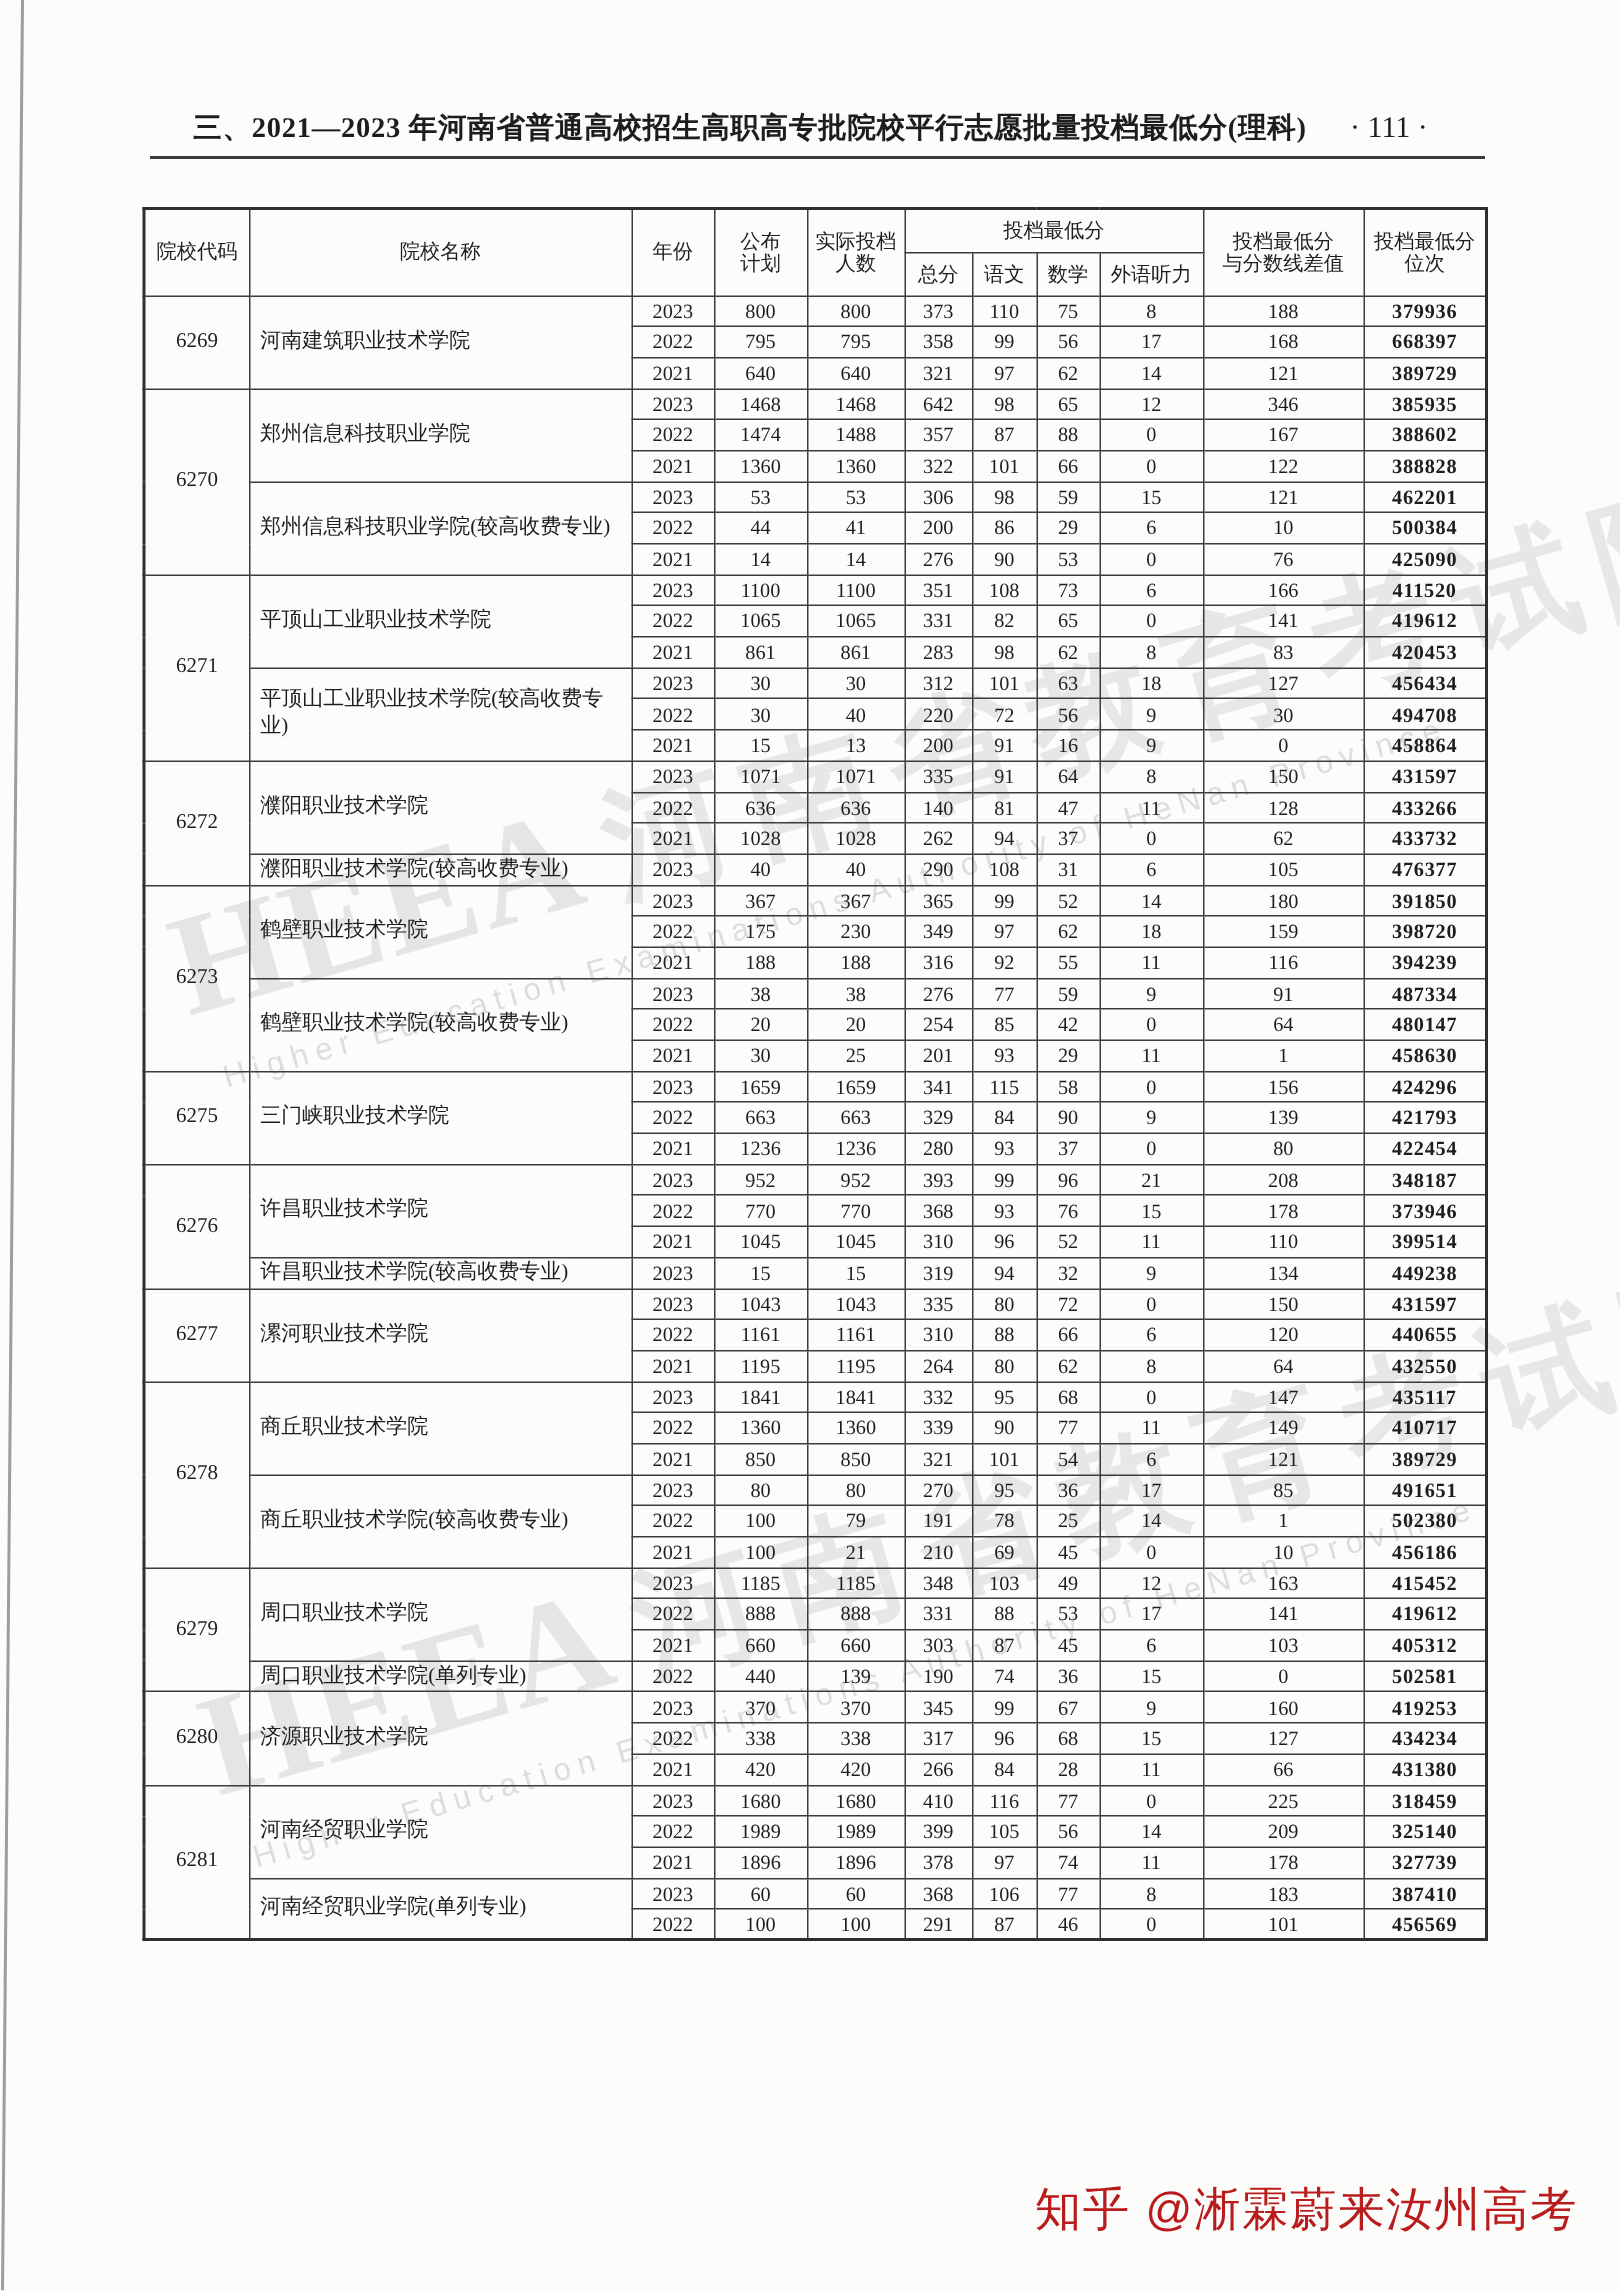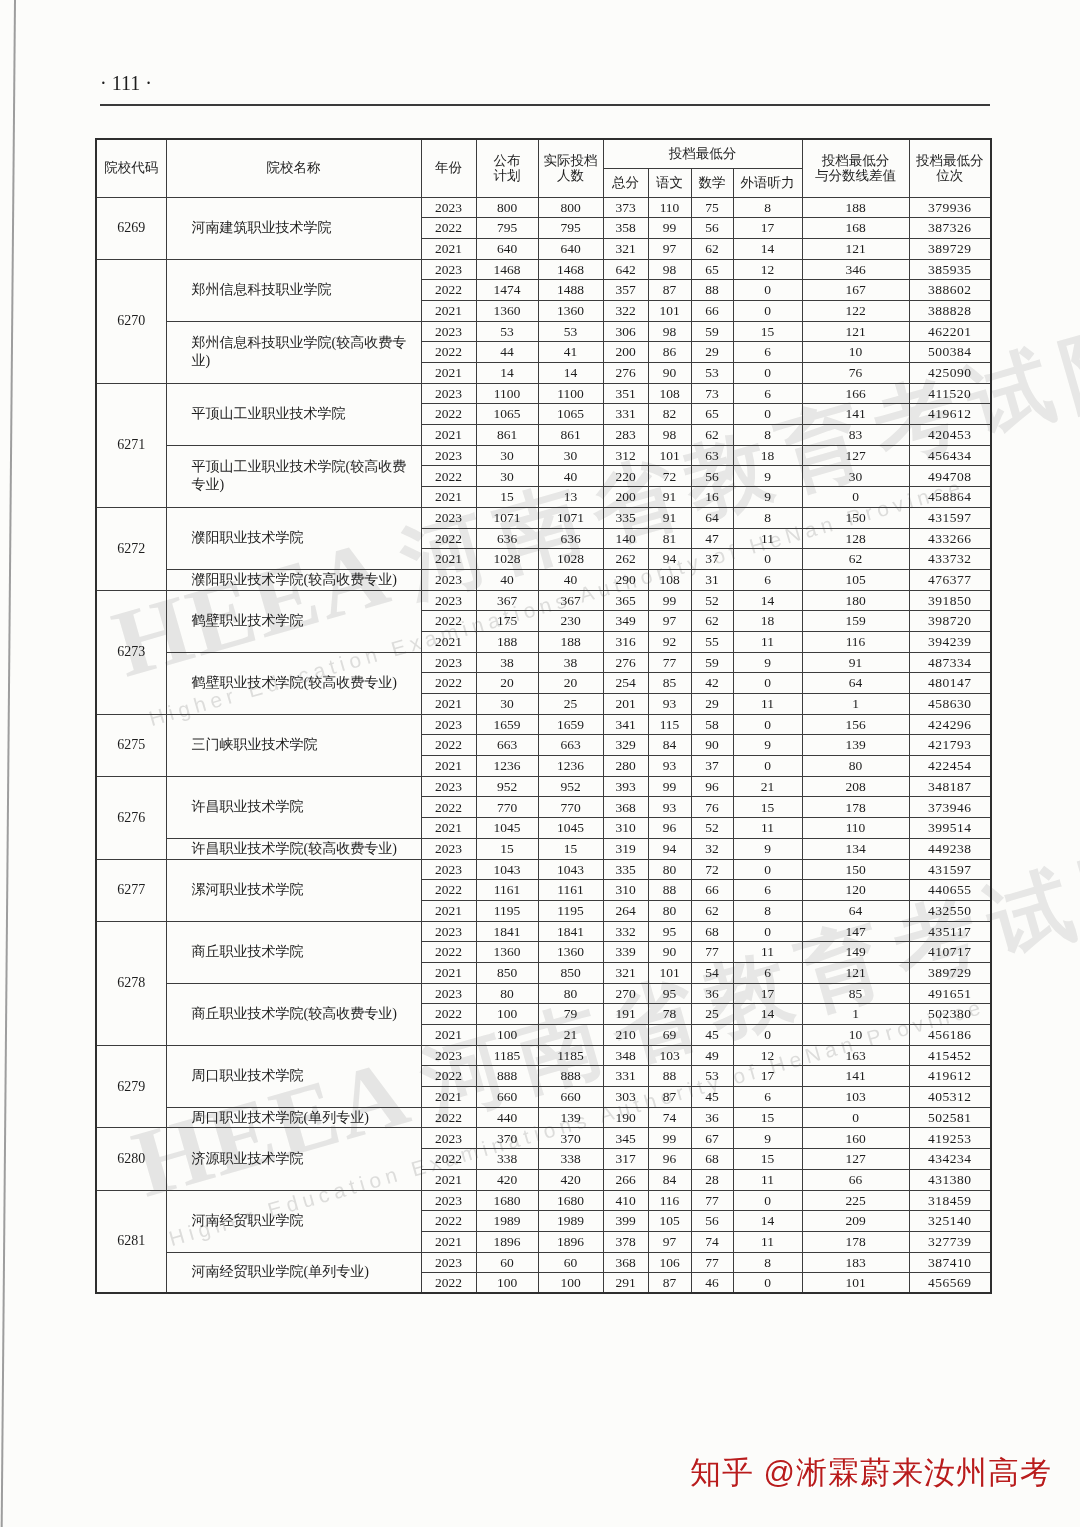--- a/index.html
+++ b/index.html
@@ -110,43 +110,44 @@
     line-height: 1.15;
     padding: 0;
     overflow: hidden;
   }
   table.results { border: 2px solid #2e2e2e; }
   thead th { font-weight: normal; height: 29px; }
   thead .pre { white-space: pre-line; }
   tbody td { height: 20.7px; }
   tbody td.c-name {
     text-align: left;
-    padding-left: 25px;
+    padding-left: 7px;
     padding-right: 6px;
     font-size: 14px;
     line-height: 1.3;
   }
   tbody td.c-code { font-size: 14px; margin-top: 40px; }
-  tbody td.c-rank { letter-spacing: 0.5px; }
+  tbody td.c-rank { letter-spacing: 0.5px; font-weight: bold; }
 </style>
 </head>
 <body>
 
 <div class="scan-edge"></div>
 
 <div class="scan-wm" id="scan-wm-1">
   <div class="wm-line1"><span class="wm-logo">HEEA</span><span>河南省教育考试院</span></div>
   <div class="wm-line2">Higher Education Examinations Authority of HeNan Province</div>
 </div>
 <div class="scan-wm" id="scan-wm-2">
   <div class="wm-line1"><span class="wm-logo">HEEA</span><span>河南省教育考试院</span></div>
   <div class="wm-line2">Higher Education Examinations Authority of HeNan Province</div>
 </div>
 
 <div class="page-header">
+  <div class="page-title">三、2021—2023 年河南省普通高校招生高职高专批院校平行志愿批量投档最低分(理科)</div>
   <div class="page-number">· 111 ·</div>
 </div>
 <div class="title-rule"></div>
 
 <div class="table-wrap">
   <table class="results">
     <colgroup>
       <col style="width:70px">
         <col style="width:255px">
         <col style="width:55px">
@@ -197,21 +198,21 @@
         </tr>
         <tr>
           <td class="c-year">2022</td>
           <td class="c-plan">795</td>
           <td class="c-actual">795</td>
           <td class="c-total">358</td>
           <td class="c-chinese">99</td>
           <td class="c-math">56</td>
           <td class="c-listening">17</td>
           <td class="c-diff">168</td>
-          <td class="c-rank">387326</td>
+          <td class="c-rank">668397</td>
         </tr>
         <tr>
           <td class="c-year">2021</td>
           <td class="c-plan">640</td>
           <td class="c-actual">640</td>
           <td class="c-total">321</td>
           <td class="c-chinese">97</td>
           <td class="c-math">62</td>
           <td class="c-listening">14</td>
           <td class="c-diff">121</td>

